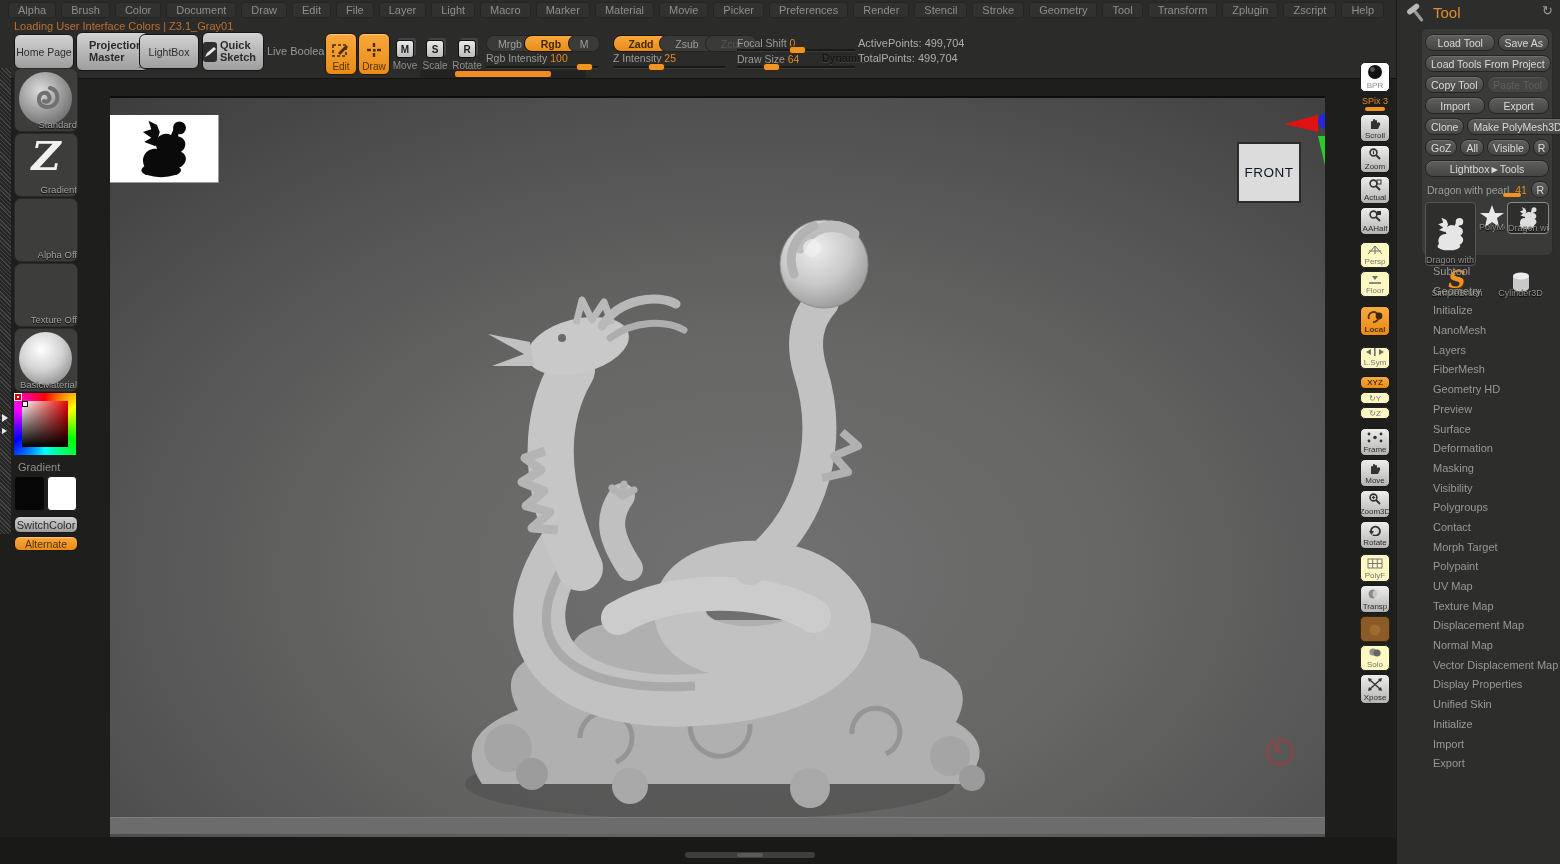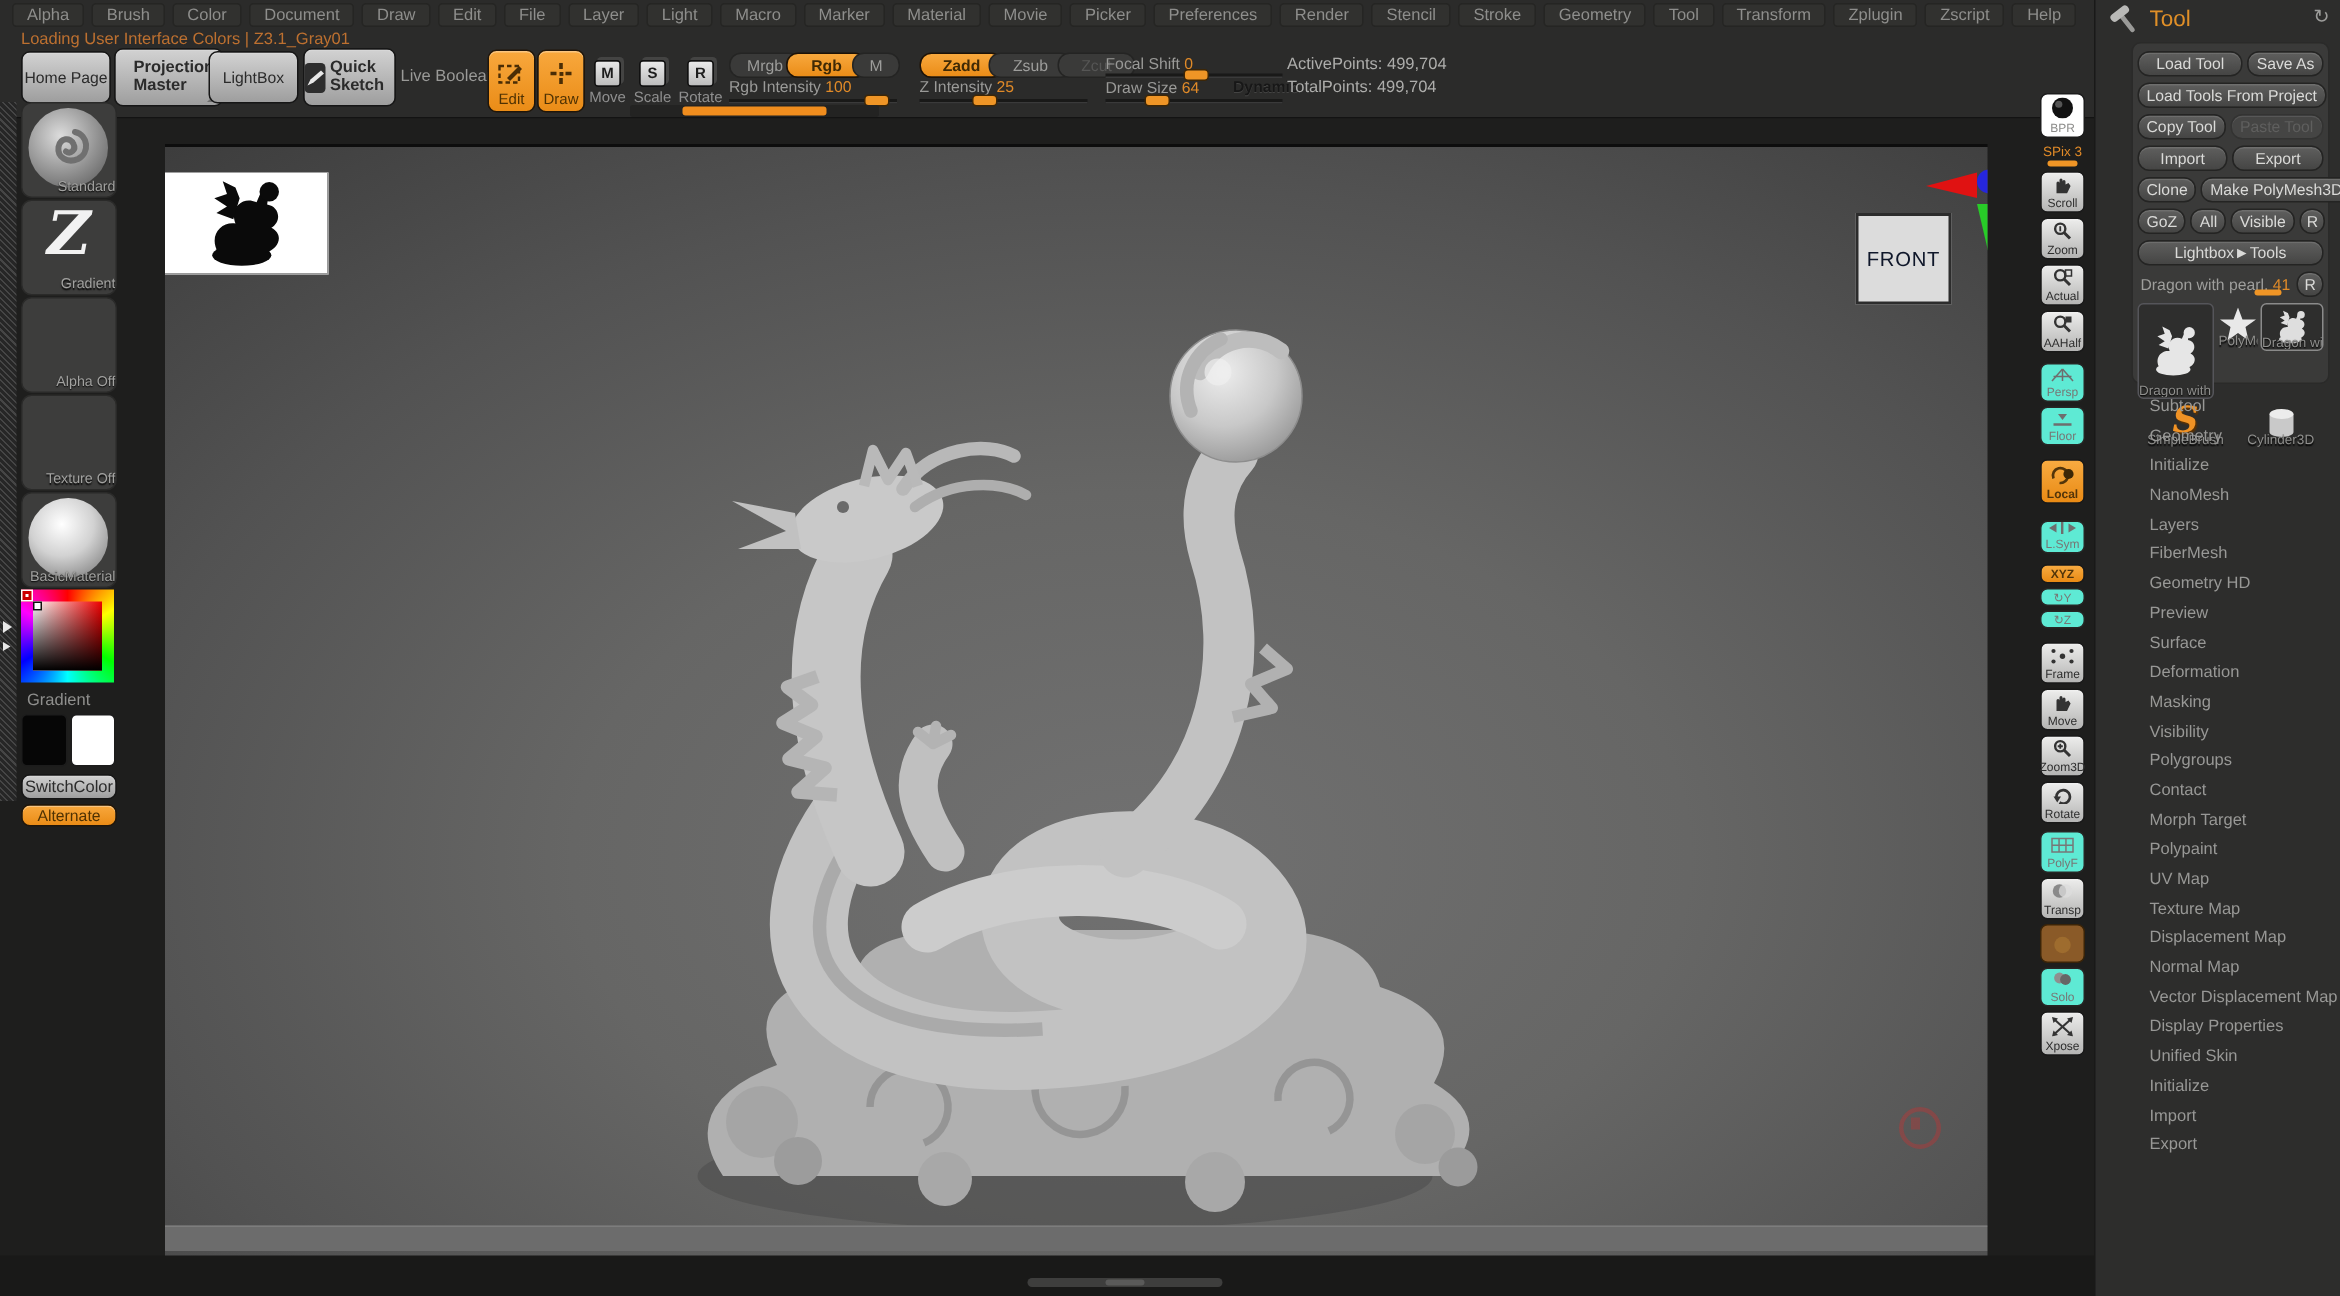--- a/index.html
+++ b/index.html
@@ -46,21 +46,21 @@
   .canvas{position:absolute;left:110px;top:96px;width:1215px;height:740px;background:radial-gradient(ellipse 980px 640px at 53% 64%,#717171 0%,#666665 38%,#525252 70%,#3c3c3c 100%);border-top:2px solid #0d0d0d;overflow:hidden}
   .ovbox{position:absolute;left:0;top:17px;width:108px;height:67px;background:#fff;border-right:1px solid #9a9a9a;border-bottom:1px solid #9a9a9a;display:flex;align-items:center;justify-content:center}
   .frontbox{position:absolute;left:1127px;top:44px;width:60px;height:57px;background:#dcdcdc;border:2px solid #2c2c2c;display:flex;align-items:center;justify-content:center;color:#0f172a;font-size:13.5px;letter-spacing:.5px}
   .cbottom{position:absolute;left:0;bottom:4px;width:1215px;height:16px;background:#6c6c6c;border-top:1px solid #7d7d7d}
   .redmark{position:absolute;left:1156px;top:640px;width:22px;height:22px;border:3px solid rgba(185,55,55,.45);border-radius:50%}
   .redmark i{position:absolute;left:5px;top:4px;width:6px;height:8px;background:rgba(185,55,55,.4)}
   
   .shelf{position:absolute;left:1358px;top:62px;width:34px;display:flex;flex-direction:column;align-items:center}
   .sb{width:30px;border-radius:5px;border:1px solid #191919;color:#2e2e2e;font-size:8px;display:flex;flex-direction:column;align-items:center;justify-content:flex-end;padding-bottom:1px;box-sizing:border-box;margin-bottom:3px}
   .sb.light{background:linear-gradient(#ededec,#b4b4b3);box-shadow:0 1px 0 rgba(255,255,255,.2) inset}
-  .sb.dim{background:#5eead4;color:#777775;border-color:#262625}
+  .sb.dim{background:#fef9c3;color:#777775;border-color:#262625}
   .sb.dark{background:#ffffff;color:#8c8c8a;border-color:#1c1c1c}
   .sb.orange{background:linear-gradient(#f8ab41,#e98a14);color:#53350a;font-weight:bold}
   .sb.brown{background:#8a5a28;border-color:#3a2408}
   .sb .ic{display:block;margin-top:2px}
   .spix{width:32px;text-align:center;color:#e08a28;font-size:9px;margin:1px 0 3px 0}
   .spix .bar{margin:1px auto 0;width:20px;height:4px;background:#ef9526;border-radius:2px}
   
   .rpanel{position:absolute;left:1396px;top:0;width:164px;height:864px;background:#2d2d2c;border-left:1px solid #191918}
   .rhead{position:absolute;left:0;top:0;width:164px;height:26px}
   .rtitle{position:absolute;left:36px;top:4px;color:#e08f28;font-size:15px}

